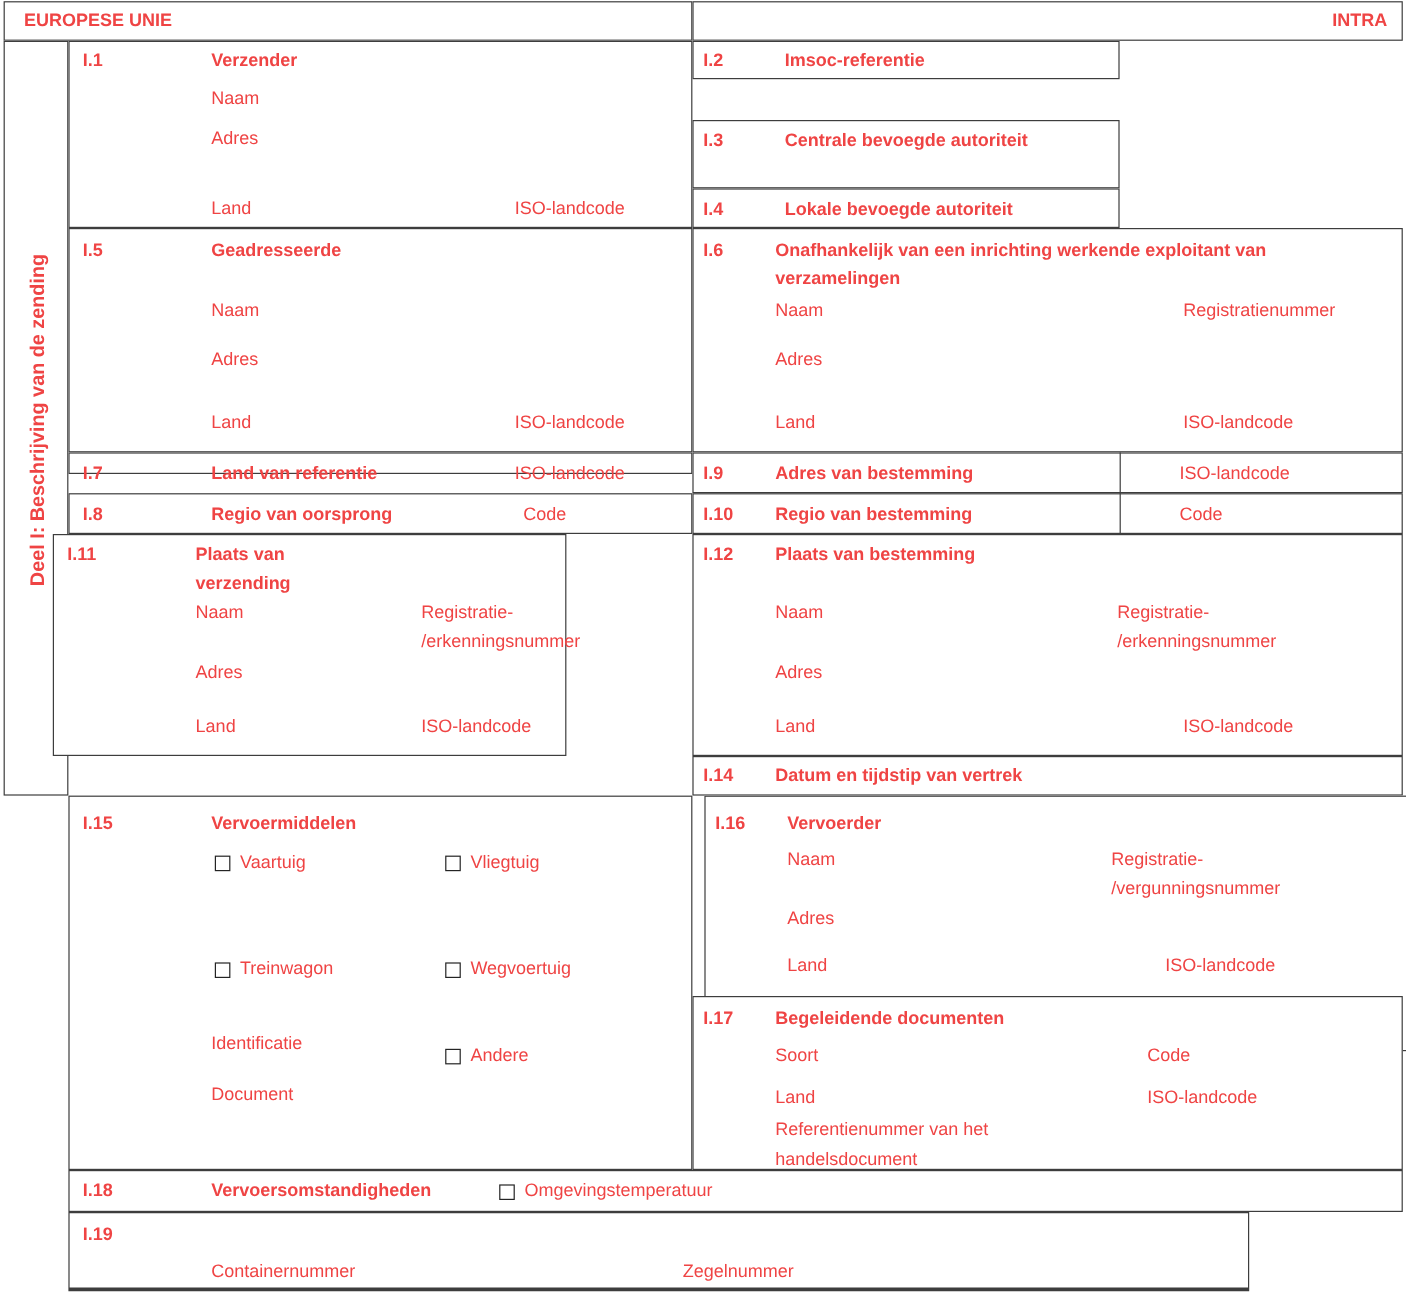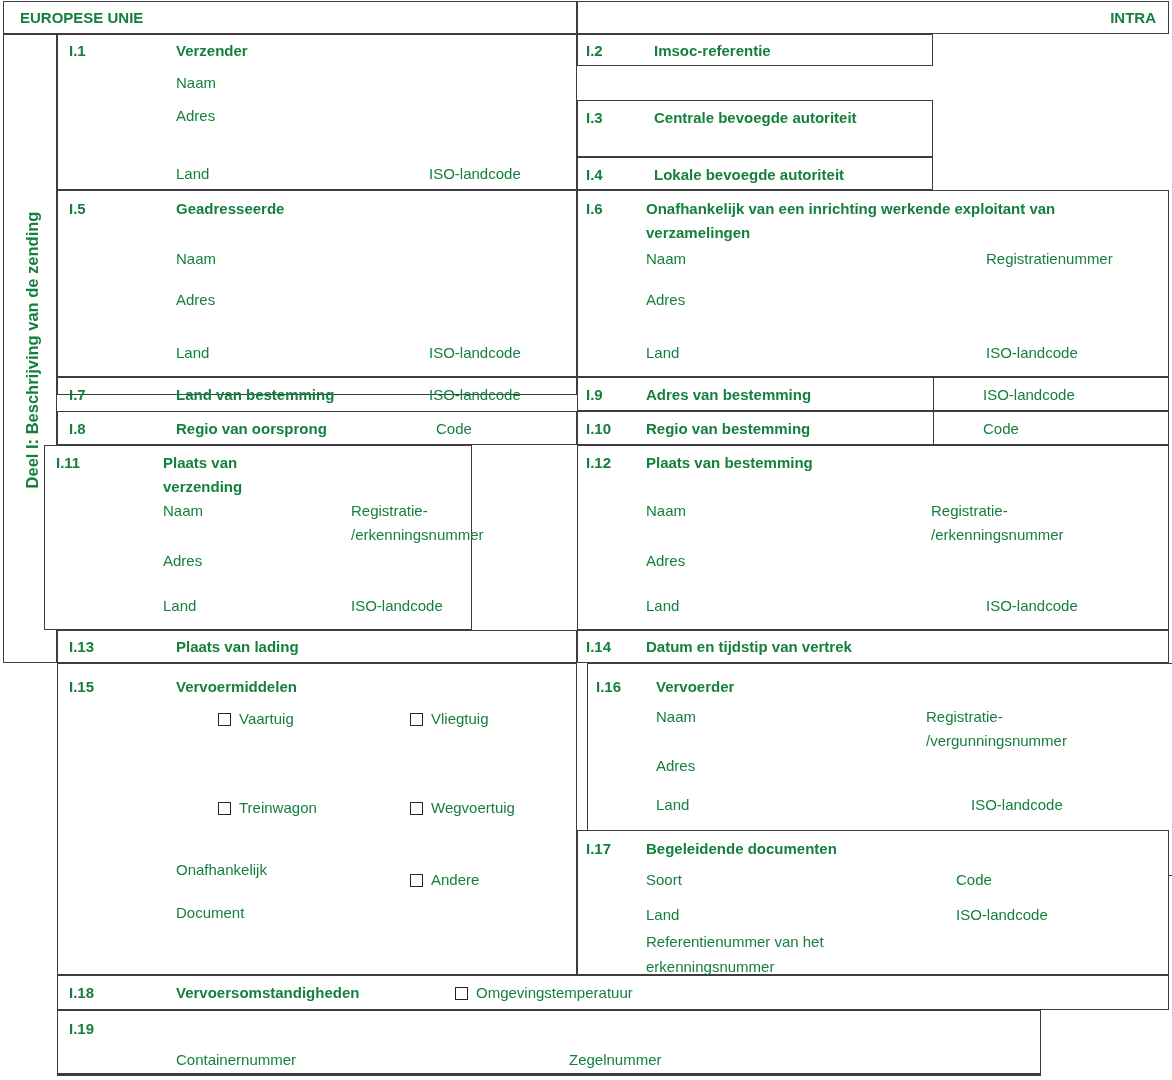--- a/index.html
+++ b/index.html
@@ -1,38 +1,38 @@
 <!DOCTYPE html>
 <html><head>
 <meta charset="utf-8">
 <style>
   html,body { margin:0; padding:0; background:#ffffff; }
   .page {
     position:relative; width:1172px; height:1080px; background:#ffffff;
-    font-family:"Liberation Sans", sans-serif; color:#15803d; font-size:15px;
+    font-family:"Liberation Sans", sans-serif; color:#ef4444; font-size:15px;
     overflow:hidden;
   }
   .box {
     position:absolute; box-sizing:border-box; background:#ffffff;
     border:1.6px solid #3d3d3d;
   }
   .thickbottom { border-bottom-width:3px; }
   .lbl { position:absolute; white-space:nowrap; line-height:24px; }
   .wrap { white-space:normal; }
   .b { font-weight:bold; }
   .vtext {
     position:absolute; width:629px; height:54px; left:-287.5px; top:287.5px;
     transform:rotate(-90deg); text-align:center; line-height:54px;
     font-weight:bold; font-size:16.5px; white-space:nowrap;
   }
   .qrcenter {
     position:absolute; inset:0; display:flex; align-items:center; justify-content:center;
     font-weight:bold;
   }
-  .cbrow { position:absolute; display:flex; align-items:center; line-height:24px;margin-left:39px; }
+  .cbrow { position:absolute; display:flex; align-items:center; line-height:24px; }
   .cb {
     width:11px; height:11px; border:1.9px solid #242424; background:#ffffff;
     display:inline-block; margin-right:8px; flex:0 0 auto;
   }
   .vline { position:absolute; width:0; border-left:1.6px solid #3d3d3d; }
 </style>
 </head>
 <body>
 
 <div class="page">
@@ -85,21 +85,21 @@
     <span class="lbl b wrap" style="left:68px;top:6px;width:470px">Onafhankelijk van een inrichting werkende exploitant van verzamelingen</span>
     <span class="lbl" style="left:68px;top:56px">Naam</span>
     <span class="lbl" style="left:408px;top:56px">Registratienummer</span>
     <span class="lbl" style="left:68px;top:97px">Adres</span>
     <span class="lbl" style="left:68px;top:150px">Land</span>
     <span class="lbl" style="left:408px;top:150px">ISO-landcode</span>
   </div>
 
   <div class="box" style="left:57px;top:377px;width:520px;height:18px">
     <span class="lbl b" style="left:11px;top:5px">I.7</span>
-    <span class="lbl b" style="left:118px;top:5px">Land van bestemming</span>
+    <span class="lbl b" style="left:118px;top:5px">Land van referentie</span>
     <span class="lbl" style="left:371px;top:5px">ISO-landcode</span>
   </div>
   <div class="box" style="left:577px;top:377px;width:592px;height:34px">
     <span class="lbl b" style="left:8px;top:5px">I.9</span>
     <span class="lbl b" style="left:68px;top:5px">Adres van bestemming</span>
     <span class="lbl" style="left:405px;top:5px">ISO-landcode</span>
   </div>
 
   <div class="box" style="left:57px;top:411px;width:520px;height:34px">
     <span class="lbl b" style="left:11px;top:5px">I.8</span>
@@ -129,24 +129,20 @@
     <span class="lbl b" style="left:8px;top:5px">I.12</span>
     <span class="lbl b" style="left:68px;top:5px">Plaats van bestemming</span>
     <span class="lbl" style="left:68px;top:53px">Naam</span>
     <span class="lbl" style="left:353px;top:53px">Registratie-</span>
     <span class="lbl" style="left:353px;top:77px">/erkenningsnummer</span>
     <span class="lbl" style="left:68px;top:103px">Adres</span>
     <span class="lbl" style="left:68px;top:148px">Land</span>
     <span class="lbl" style="left:408px;top:148px">ISO-landcode</span>
   </div>
 
-  <div class="box" style="left:57px;top:630px;width:520px;height:33px">
-    <span class="lbl b" style="left:11px;top:4px">I.13</span>
-    <span class="lbl b" style="left:118px;top:4px">Plaats van lading</span>
-  </div>
   <div class="box" style="left:577px;top:630px;width:592px;height:33px">
     <span class="lbl b" style="left:8px;top:4px">I.14</span>
     <span class="lbl b" style="left:68px;top:4px">Datum en tijdstip van vertrek</span>
   </div>
 
   <div class="box" style="left:57px;top:663px;width:520px;height:312px">
     <span class="lbl b" style="left:11px;top:11px">I.15</span>
     <span class="lbl b" style="left:118px;top:11px">Vervoermiddelen</span>
     <div class="cbrow" style="left:121px;top:43px">
       <span class="cb"></span>
@@ -157,21 +153,21 @@
       <span>Vliegtuig</span>
     </div>
     <div class="cbrow" style="left:121px;top:132px">
       <span class="cb"></span>
       <span>Treinwagon</span>
     </div>
     <div class="cbrow" style="left:313px;top:132px">
       <span class="cb"></span>
       <span>Wegvoertuig</span>
     </div>
-    <span class="lbl" style="left:118px;top:194px">Onafhankelijk</span>
+    <span class="lbl" style="left:118px;top:194px">Identificatie</span>
     <div class="cbrow" style="left:313px;top:204px">
       <span class="cb"></span>
       <span>Andere</span>
     </div>
     <span class="lbl" style="left:118px;top:237px">Document</span>
   </div>
 
   <div class="box" style="left:587px;top:663px;width:592px;height:213px">
     <span class="lbl b" style="left:8px;top:11px">I.16</span>
     <span class="lbl b" style="left:68px;top:11px">Vervoerder</span>
@@ -184,21 +180,21 @@
   </div>
 
   <div class="box" style="left:577px;top:830px;width:592px;height:145px">
     <span class="lbl b" style="left:8px;top:6px">I.17</span>
     <span class="lbl b" style="left:68px;top:6px">Begeleidende documenten</span>
     <span class="lbl" style="left:68px;top:37px">Soort</span>
     <span class="lbl" style="left:378px;top:37px">Code</span>
     <span class="lbl" style="left:68px;top:72px">Land</span>
     <span class="lbl" style="left:378px;top:72px">ISO-landcode</span>
     <span class="lbl" style="left:68px;top:99px">Referentienummer van het</span>
-    <span class="lbl" style="left:68px;top:124px">erkenningsnummer</span>
+    <span class="lbl" style="left:68px;top:124px">handelsdocument</span>
   </div>
 
   <div class="box" style="left:57px;top:975px;width:1112px;height:35px">
     <span class="lbl b" style="left:11px;top:5px">I.18</span>
     <span class="lbl b" style="left:118px;top:5px">Vervoersomstandigheden</span>
     <div class="cbrow" style="left:358px;top:5px">
       <span class="cb"></span>
       <span>Omgevingstemperatuur</span>
     </div>
   </div>

